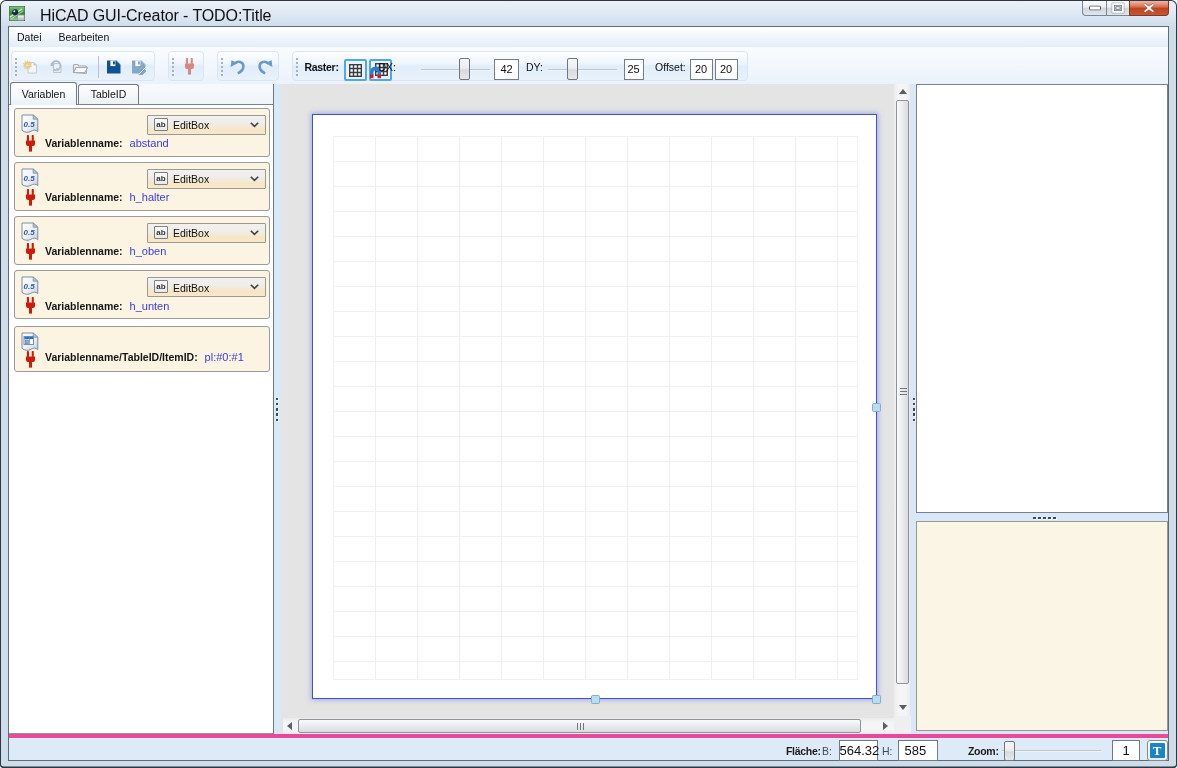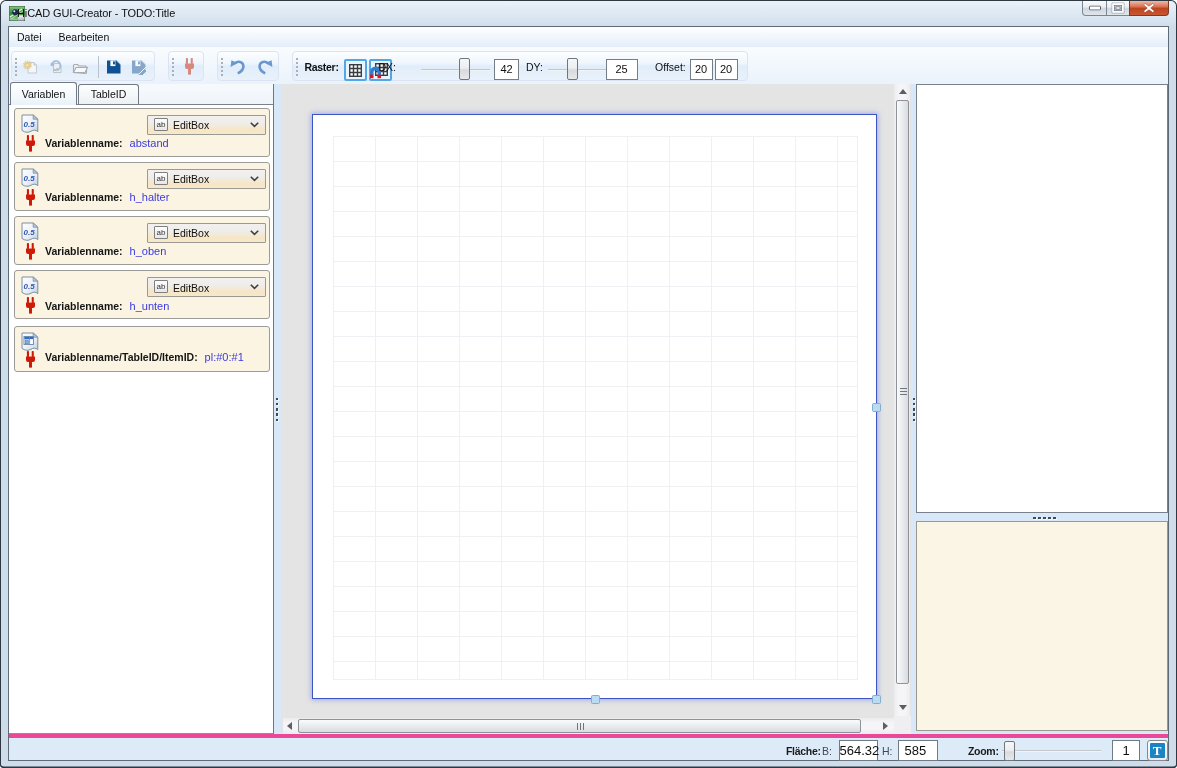--- a/index.html
+++ b/index.html
@@ -1,21 +1,21 @@
 <!DOCTYPE html>
 <html><head>
 <meta charset="utf-8">
 <style>
 * { margin:0; padding:0; box-sizing:border-box; }
 html,body { width:1177px; height:768px; background:#fff; font-family:"Liberation Sans",sans-serif; overflow:hidden; }
 #win { position:absolute; left:0; top:0; width:1177px; height:768px;
   background:#CFDCEA; border-radius:6px 6px 4px 4px; box-shadow:inset 0 0 0 1px #2E3843, inset 0 -1.5px 0 #2E3843; }
 #titlebar { position:absolute; left:1px; top:1px; width:1175px; height:25px;
   background:linear-gradient(#EBF2F9,#DDE8F3 55%,#D0DEEC); border-radius:6px 6px 0 0; }
-#title { position:absolute; left:17px; top:7px; font-size:11px; color:#101010; letter-spacing:-0.1px; }
+#title { position:absolute; left:40px; top:7px; font-size:16px; color:#101010; letter-spacing:-0.1px; }
 #appicon { position:absolute; left:9px; top:6px; }
 .wbtn { position:absolute; top:1px; height:15px; border:1px solid #7A8693; border-top:none; }
 #btn-min { left:1082px; width:25px; border-radius:0 0 0 4px;
   background:linear-gradient(#FBFCFD,#E9EDF1 45%,#CFD6DD 50%,#E0E6EB); }
 #btn-max { left:1106px; width:24px;
   background:linear-gradient(#FBFCFD,#E9EDF1 45%,#CFD6DD 50%,#E0E6EB); }
 #btn-close { left:1129px; width:40px; border-radius:0 0 4px 0; border-color:#7E3A28;
   background:linear-gradient(#EFB9A9,#D96F4F 42%,#BC441F 52%,#C95731); }
 .wbtn svg { position:absolute; left:50%; top:50%; transform:translate(-50%,-50%); }
 #inner { position:absolute; left:8px; top:26px; width:1161px; height:735px;
@@ -50,21 +50,21 @@
 #tab1 { left:1px; top:-2px; width:67px; height:23px; background:linear-gradient(#FDFEFF,#F4F9FC 60%,#E9F2F9); z-index:5; line-height:22px; }
 #tab2 { left:69px; top:0px; width:61px; height:20px; background:linear-gradient(#FCFDFE,#EDF1F5); line-height:19px; }
 .card { position:absolute; left:5px; width:256px; height:49px; background:#FBF4E3;
   border:1px solid #9B9B97; border-radius:3px; }
 .card .label { position:absolute; left:30px; top:28.5px; font-size:10.5px; font-weight:bold; color:#151515;
   letter-spacing:0; white-space:nowrap; }
 .card .val { font-weight:normal; color:#3A3ADF; letter-spacing:0; font-size:11px; margin-left:4px; }
 .combo { position:absolute; left:132px; top:6px; width:119px; height:20px; border:1px solid #9A9A95; border-radius:1px;
   background:linear-gradient(#F2F1F0,#EFEDEA 40%,#F6E6C6 75%,#F8E7C8); }
 .combo .ab { position:absolute; left:6px; top:2px; width:14px; height:13px; border:1px solid #7F7F7F;
-  background:linear-gradient(#FDFDFD,#E8E8E8); font-size:8px; font-weight:normal; color:#333; text-align:center; line-height:11px; border-radius:1px; }
+  background:linear-gradient(#FDFDFD,#E8E8E8); font-size:8px; font-weight:bold; color:#333; text-align:center; line-height:11px; border-radius:1px; }
 .combo .ctext { position:absolute; left:25px; top:3.5px; font-size:10.5px; color:#101010; }
 .combo svg.chev { position:absolute; right:6px; top:6px; }
 .iconslot { position:absolute; left:6px; top:5px; }
 .plugslot { position:absolute; left:11px; top:26px; }
 #lsplit { position:absolute; left:265px; top:57px; width:7px; height:650px; background:#D9E8F8; }
 #canvasarea { position:absolute; left:272px; top:57px; width:630px; height:650px; background:#E4E4E4; }
 #rightsect { position:absolute; left:902px; top:57px; width:257px; height:650px; background:#D9E8F8; }
 #rwhite { position:absolute; left:5px; top:0px; width:252px; height:429px; background:#fff; border:1px solid #78818C; }
 #rcream { position:absolute; left:5px; top:437px; width:252px; height:210px; background:#FBF5E5; border:1px solid #99998F; }
 .vdots i { display:block; width:2.5px; height:2.5px; background:#3F4A55; margin:0 0 2.8px 0; box-shadow:0.8px 0.8px 0 #fff; }
@@ -226,21 +226,21 @@
               <rect x="8.5" y="8.6" width="3.5" height="3.6" fill="#E81123"></rect>
             </svg>
           </div>
         <span class="tlabel" style="left:86px">DX:</span>
         <div class="slider-track" style="left:128.5px;width:69px"></div>
         <div class="slider-thumb" style="left:166px"></div>
         <div class="tbox" style="left:201.5px;width:25px">42</div>
         <span class="tlabel" style="left:233.5px">DY:</span>
         <div class="slider-track" style="left:255.5px;width:69px"></div>
         <div class="slider-thumb" style="left:274px"></div>
-        <div class="tbox" style="left:313px;width:32px">25</div>
+        <div class="tbox" style="left:331px;width:20px">25</div>
         <span class="tlabel" style="left:362.5px">Offset:</span>
         <div class="tbox" style="left:397px;width:23px">20</div>
         <div class="tbox" style="left:422px;width:23px">20</div>
       </div>
     </div>
     <div id="leftpanel">
       <div id="tabstrip"></div>
       <div id="panelline"></div>
       <div class="tab" id="tab1">Variablen</div>
       <div class="tab" id="tab2">TableID</div>

